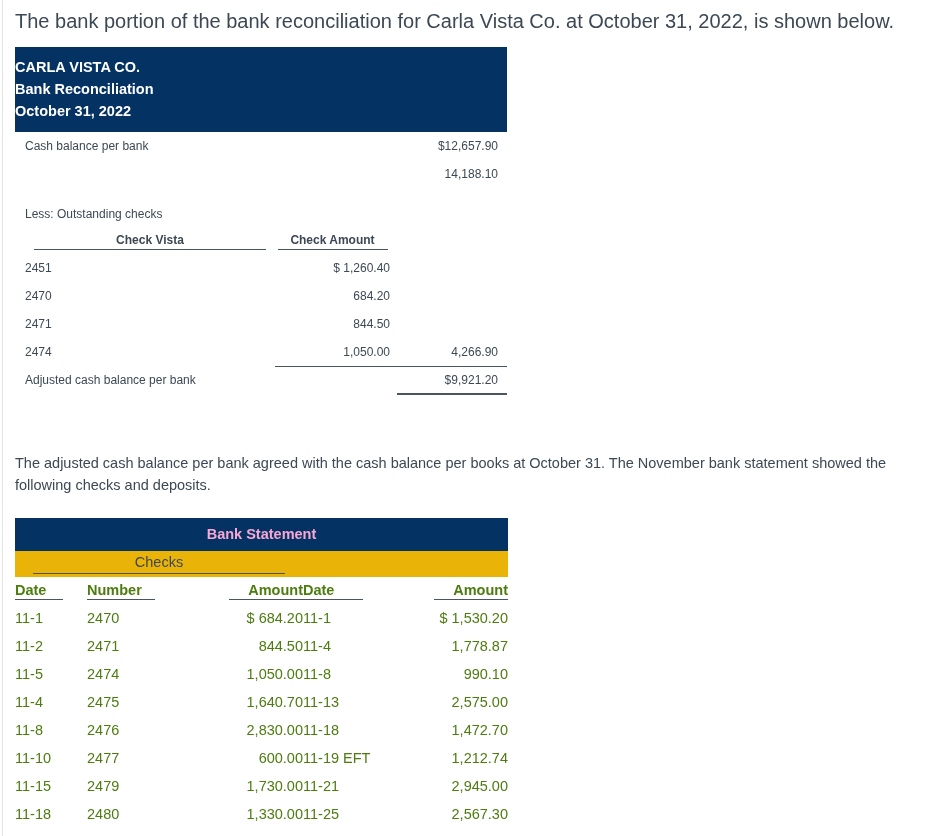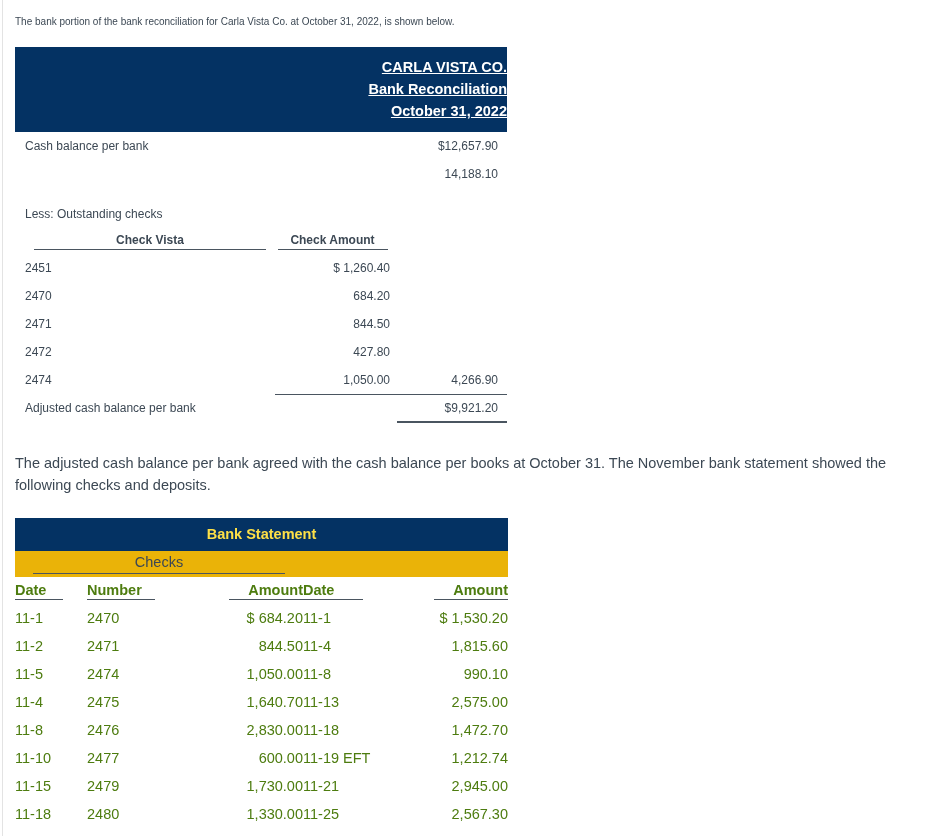--- a/index.html
+++ b/index.html
@@ -21,47 +21,46 @@
     width: 1px;
     background: #e3e3e3;
   }
   .content {
     position: absolute;
     left: 0; top: 0;
     width: 927px;
   }
   .intro {
     margin: 11px 14px 0 15px;
-    font-size: 10px;
+    font-size: 20px;
     line-height: 21px;
     color: #3c4854;
   }
   .para {
     margin: 0 9px 0 15px;
     font-size: 14.5px;
     line-height: 22px;
     color: #3c4854;
   }
 
   
   .recon-wrap {
     position: absolute;
     left: 15px;
     top: 47px;
     width: 492px;
   }
   .recon-header {
     background: #043263;
     color: #ffffff;
-    text-align: right;
+    text-align: left;
     font-weight: bold;
     font-size: 14.5px;
     padding: 9px 0 10px 0;
     line-height: 22px;
-    text-decoration: underline;
   }
   .recon-body { width: 100%; border-collapse: collapse; }
   .recon-body td {
     padding: 0;
     height: 28px;
     vertical-align: middle;
     font-size: 12px;
     color: #3c4854;
     white-space: nowrap;
   }
@@ -87,21 +86,21 @@
 
   
   .stmt-wrap {
     position: absolute;
     left: 15px;
     top: 518px;
     width: 493px;
   }
   .stmt-title {
     background: #043263;
-    color: #fde047;
+    color: #f9a8d4;
     text-align: center;
     font-weight: bold;
     font-size: 14.5px;
     padding: 6px 0 7px 0;
     line-height: 20px;
   }
   .stmt-groups {
     background: #eab308;
     display: flex;
     height: 26px;
@@ -197,25 +196,20 @@
             <td class="c-label">2470</td>
             <td class="c-amt1">684.20</td>
             <td class="c-amt2"></td>
           </tr>
           <tr>
             <td class="c-label">2471</td>
             <td class="c-amt1">844.50</td>
             <td class="c-amt2"></td>
           </tr>
           <tr>
-            <td class="c-label">2472</td>
-            <td class="c-amt1">427.80</td>
-            <td class="c-amt2"></td>
-          </tr>
-          <tr>
             <td class="c-label">2474</td>
             <td class="c-amt1 ul">1,050.00</td>
             <td class="c-amt2 ul">4,266.90</td>
           </tr>
           <tr>
             <td class="c-label">Adjusted cash balance per bank</td>
             <td class="c-amt1"></td>
             <td class="c-amt2 ul-dbl">$9,921.20</td>
           </tr>
         </tbody>
@@ -259,21 +253,21 @@
             <td class="sc-num">2470</td>
             <td class="sc-amt">$ 684.20</td>
             <td class="sd-date">11-1</td>
             <td class="sd-amt">$ 1,530.20</td>
           </tr>
           <tr>
             <td class="sc-date">11-2</td>
             <td class="sc-num">2471</td>
             <td class="sc-amt">844.50</td>
             <td class="sd-date">11-4</td>
-            <td class="sd-amt">1,815.60</td>
+            <td class="sd-amt">1,778.87</td>
           </tr>
           <tr>
             <td class="sc-date">11-5</td>
             <td class="sc-num">2474</td>
             <td class="sc-amt">1,050.00</td>
             <td class="sd-date">11-8</td>
             <td class="sd-amt">990.10</td>
           </tr>
           <tr>
             <td class="sc-date">11-4</td>

